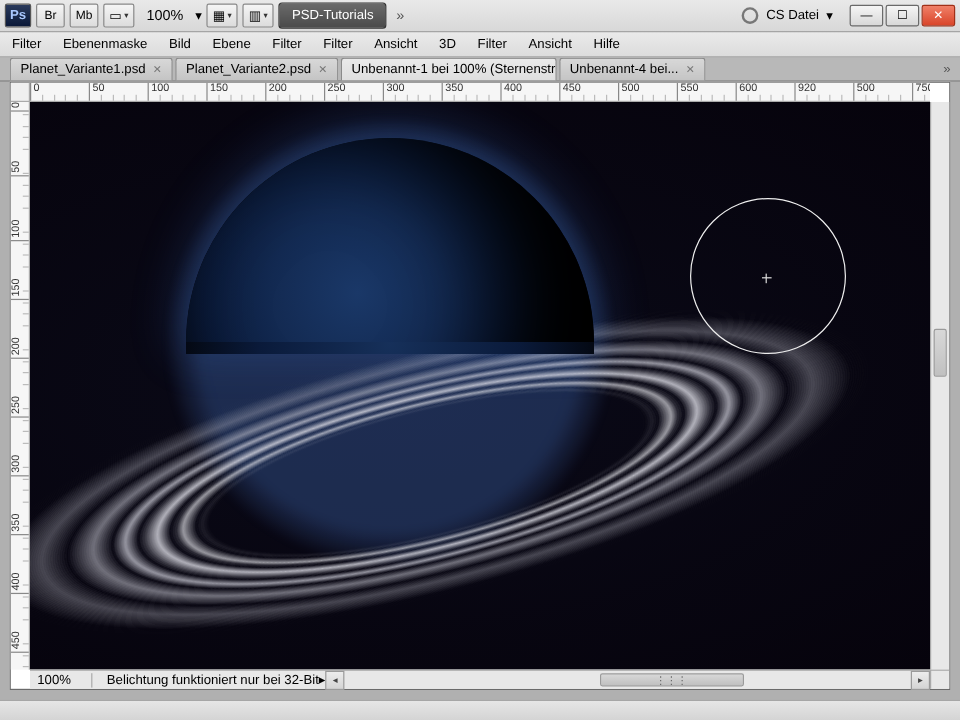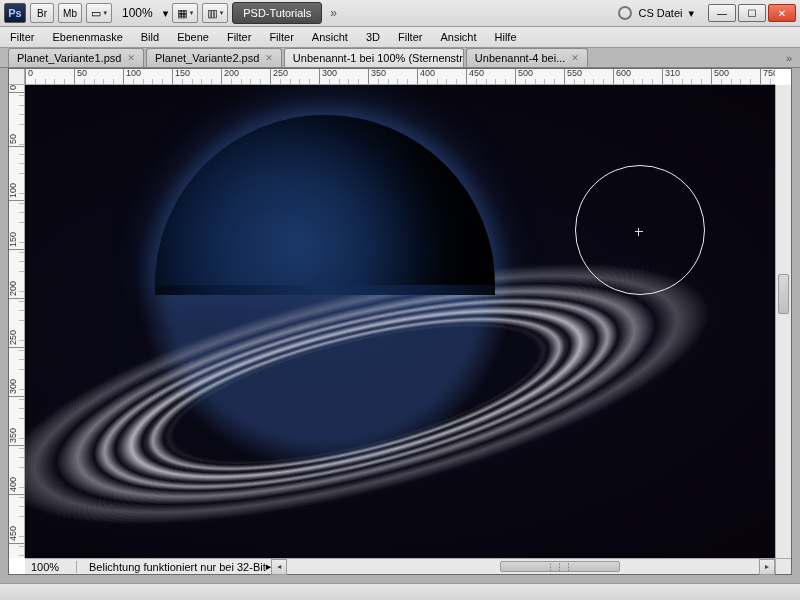--- a/index.html
+++ b/index.html
@@ -224,21 +224,21 @@
         <div class="tick" style="left: 539px;">550</div>
         <div class="minor" style="left: 548.8px;"></div>
         <div class="minor" style="left: 558.6px;"></div>
         <div class="minor" style="left: 568.4px;"></div>
         <div class="minor" style="left: 578.2px;"></div>
         <div class="tick" style="left: 588px;">600</div>
         <div class="minor" style="left: 597.8px;"></div>
         <div class="minor" style="left: 607.6px;"></div>
         <div class="minor" style="left: 617.4px;"></div>
         <div class="minor" style="left: 627.2px;"></div>
-        <div class="tick" style="left: 637px;">310</div>
+        <div class="tick" style="left: 637px;">920</div>
         <div class="minor" style="left: 646.8px;"></div>
         <div class="minor" style="left: 656.6px;"></div>
         <div class="minor" style="left: 666.4px;"></div>
         <div class="minor" style="left: 676.2px;"></div>
         <div class="tick" style="left: 686px;">500</div>
         <div class="minor" style="left: 695.8px;"></div>
         <div class="minor" style="left: 705.6px;"></div>
         <div class="minor" style="left: 715.4px;"></div>
         <div class="minor" style="left: 725.2px;"></div>
         <div class="tick" style="left: 735px;">750</div>

